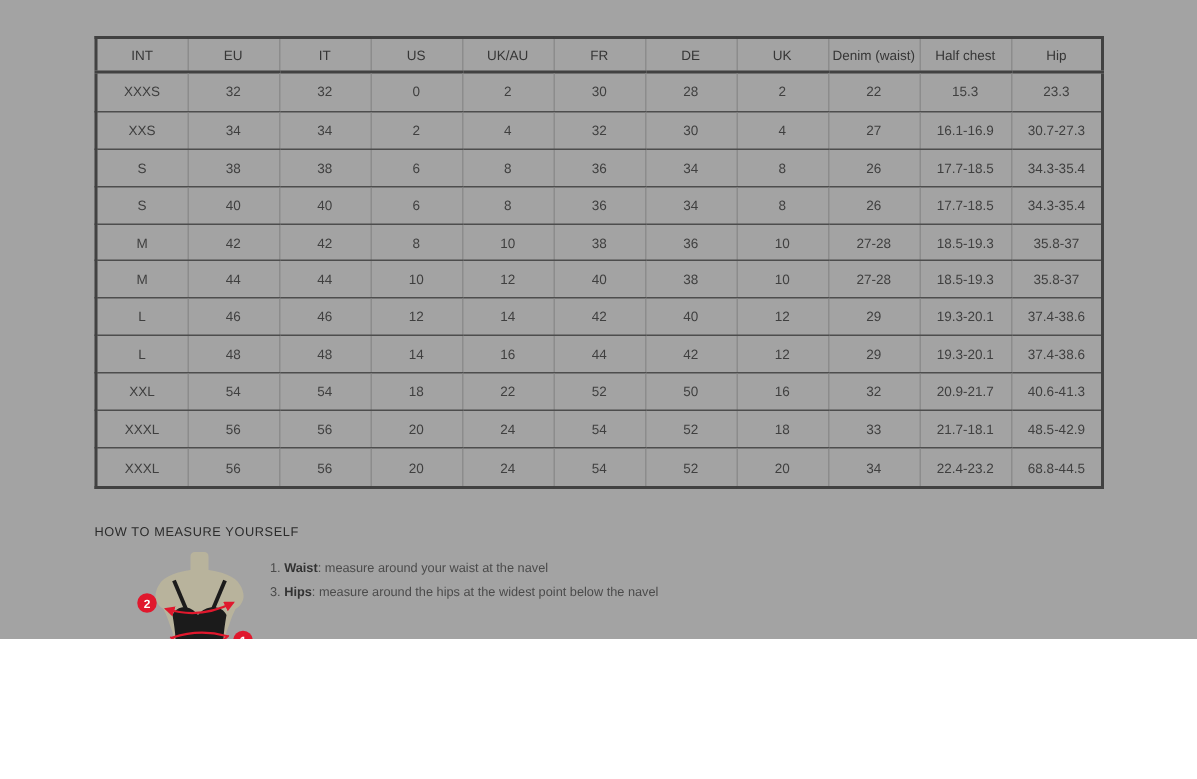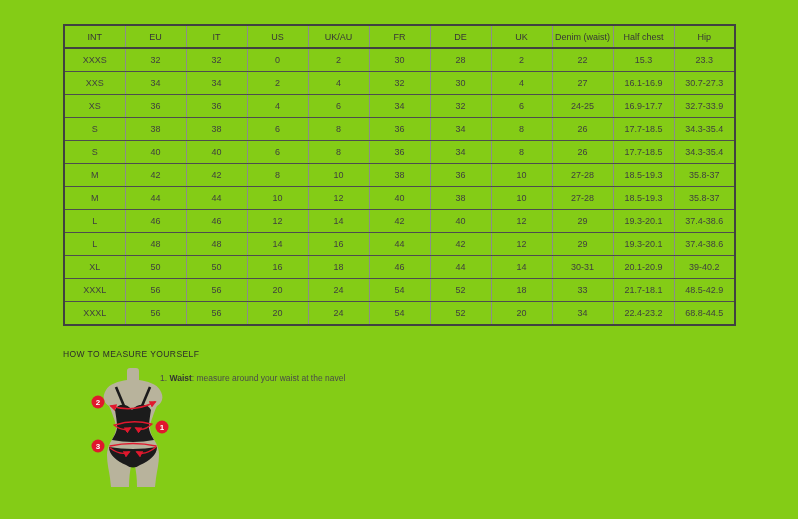--- a/index.html
+++ b/index.html
@@ -1,32 +1,32 @@
 <!DOCTYPE html>
 <html style="--accent: #e0182d; --mannequin: #b8b39c; --suit: #1b1b1b;"><head>
 <meta charset="utf-8">
 <style>
   :root { --accent:#e0182d; --mannequin:#b8b39c; --suit:#1b1b1b; }
   * { box-sizing:border-box; }
   body { margin:0; background:#fff; font-family:"Liberation Sans", sans-serif; }
-  .page { position:relative; width:798px; height:519px; background:#84cc16; overflow:hidden;padding-left:37px; }
+  .page { position:relative; width:798px; height:426px; background:#a3a3a3; overflow:hidden;padding-left:37px; }
 
   table.size { position:absolute; left:63px; top:24px; width:673px; height:302px;
                border-collapse:collapse; table-layout:fixed;
                font-size:9px; color:#3f3f3f; border:2px solid #414141; }
   .size th, .size td { border-top:1px solid #4d4d4d; border-bottom:1px solid #4d4d4d;
                border-left:1px solid #8c8c8c; border-right:1px solid #8c8c8c;
                text-align:center; vertical-align:middle; padding:0; font-weight:400;
                white-space:nowrap; overflow:hidden; }
   .size thead th { height:23px; color:#363636; border-bottom:2px solid #414141; }
 
   .measure-title { position:absolute; left:63px; top:349px; font-size:8.5px;
                font-weight:400; letter-spacing:.4px; color:#2b2b2b; }
 
-  .steps { position:absolute; left:160px; top:370px; font-size:8.5px; color:#4a4a4a; }
+  .steps { position:absolute; left:180px; top:370px; font-size:8.5px; color:#4a4a4a; }
   .step  { height:16px; line-height:16px; white-space:nowrap; }
   .step b { color:#333; }
 
   .figure { position:absolute; left:85px; top:366px; }
   .mannequin { fill:var(--mannequin); }
   .suit { fill:var(--suit); }
   .strap { stroke:var(--suit); stroke-width:2.6; fill:none; }
   .red-line { stroke:var(--accent); stroke-width:1.4; fill:none; stroke-linecap:round; }
   .badge-circle { fill:var(--accent); }
   .badge-num { fill:#ffffff; font-size:8px; font-weight:700; text-anchor:middle;
@@ -75,33 +75,20 @@
           <td>2</td>
           <td>4</td>
           <td>32</td>
           <td>30</td>
           <td>4</td>
           <td>27</td>
           <td>16.1-16.9</td>
           <td>30.7-27.3</td>
         </tr>
         <tr>
-          <td>XS</td>
-          <td>36</td>
-          <td>36</td>
-          <td>4</td>
-          <td>6</td>
-          <td>34</td>
-          <td>32</td>
-          <td>6</td>
-          <td>24-25</td>
-          <td>16.9-17.7</td>
-          <td>32.7-33.9</td>
-        </tr>
-        <tr>
           <td>S</td>
           <td>38</td>
           <td>38</td>
           <td>6</td>
           <td>8</td>
           <td>36</td>
           <td>34</td>
           <td>8</td>
           <td>26</td>
           <td>17.7-18.5</td>
@@ -166,31 +153,31 @@
           <td>14</td>
           <td>16</td>
           <td>44</td>
           <td>42</td>
           <td>12</td>
           <td>29</td>
           <td>19.3-20.1</td>
           <td>37.4-38.6</td>
         </tr>
         <tr>
-          <td>XL</td>
-          <td>50</td>
+          <td>XXL</td>
+          <td>54</td>
+          <td>54</td>
+          <td>18</td>
+          <td>22</td>
+          <td>52</td>
           <td>50</td>
           <td>16</td>
-          <td>18</td>
-          <td>46</td>
-          <td>44</td>
-          <td>14</td>
-          <td>30-31</td>
-          <td>20.1-20.9</td>
-          <td>39-40.2</td>
+          <td>32</td>
+          <td>20.9-21.7</td>
+          <td>40.6-41.3</td>
         </tr>
         <tr>
           <td>XXXL</td>
           <td>56</td>
           <td>56</td>
           <td>20</td>
           <td>24</td>
           <td>54</td>
           <td>52</td>
           <td>18</td>
@@ -284,15 +271,16 @@
       <text class="badge-num" x="77" y="64">1</text>
     </g>
     <g>
       <circle class="badge-circle" cx="13" cy="80" r="6.5"></circle>
       <text class="badge-num" x="13" y="83">3</text>
     </g>
   </svg>
 
   <div class="steps">
       <div class="step"><span>1. </span><b>Waist</b><span>: measure around your waist at the navel</span></div>
+      <div class="step"><span>3. </span><b>Hips</b><span>: measure around the hips at the widest point below the navel</span></div>
     </div>
 
 </div>
 
 </body></html>

